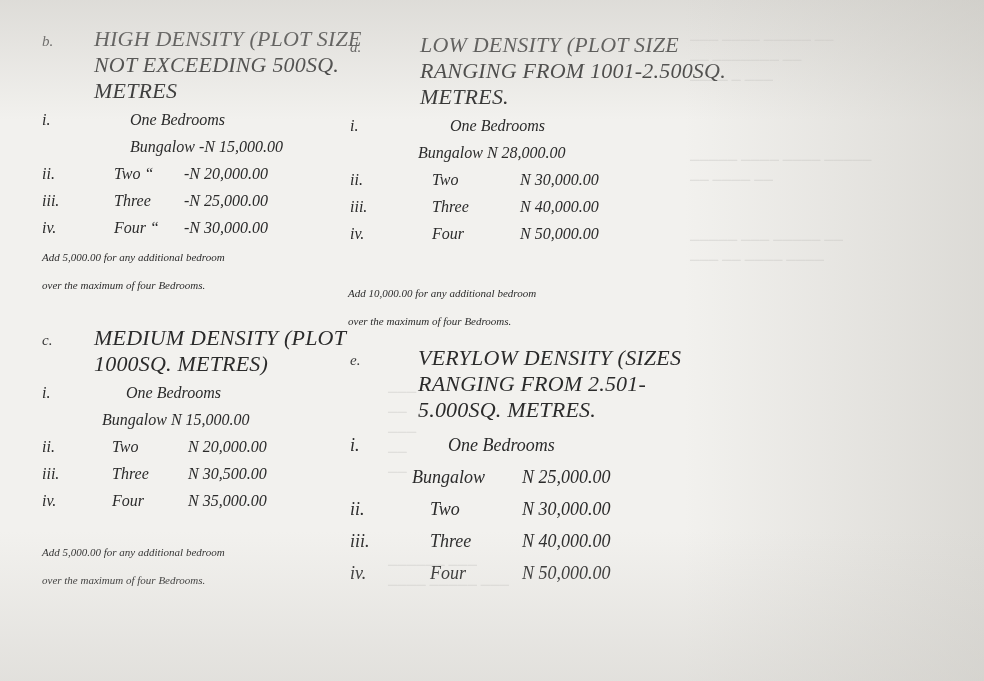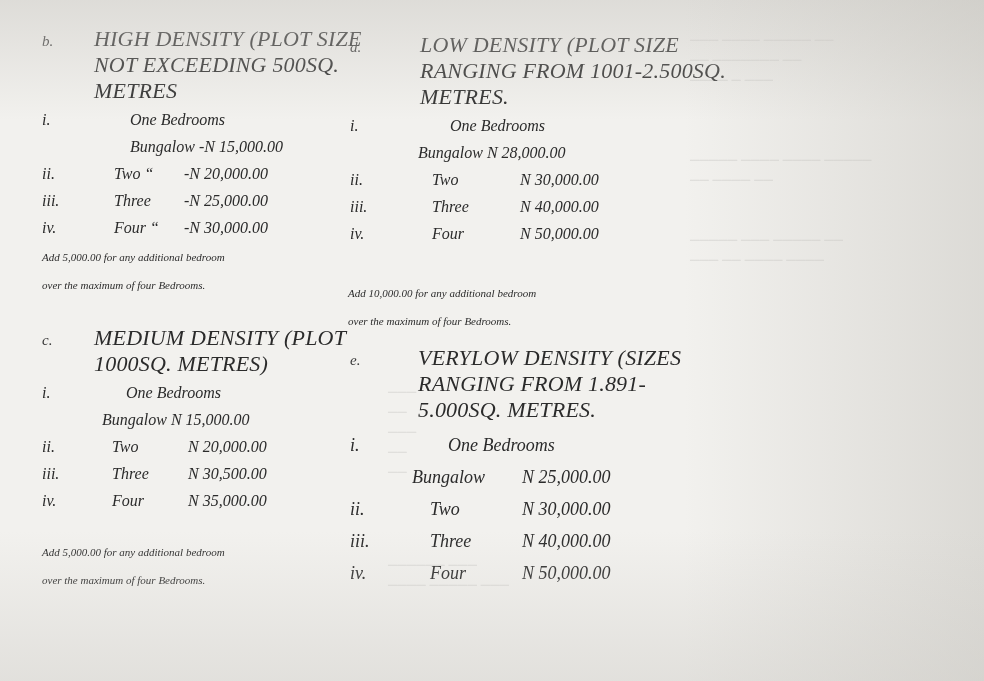--- a/index.html
+++ b/index.html
@@ -233,21 +233,21 @@
         <span class="note-line">Add 10,000.00 for any additional bedroom</span>
         <span class="note-line">over the maximum of four Bedrooms.</span>
       </div>
     </div>
 
     <div class="block" style="margin-top:10px;">
       <div class="row">
         <span class="marker" style="width:68px;">e.</span>
         <span class="heading">
           <span class="heading-line">VERYLOW DENSITY (SIZES</span>
-          <span class="heading-line">RANGING FROM 1.891-</span>
+          <span class="heading-line">RANGING FROM 2.501-</span>
           <span class="heading-line">5.000SQ. METRES.</span>
         </span>
       </div>
 
       <div style="margin-top:6px;">
         <div class="item-row" style="font-size:18px; line-height:32px;">
           <span style="width:98px;">i.</span>
           <span style="width:160px;">One Bedrooms</span>
           <span></span>
         </div>

